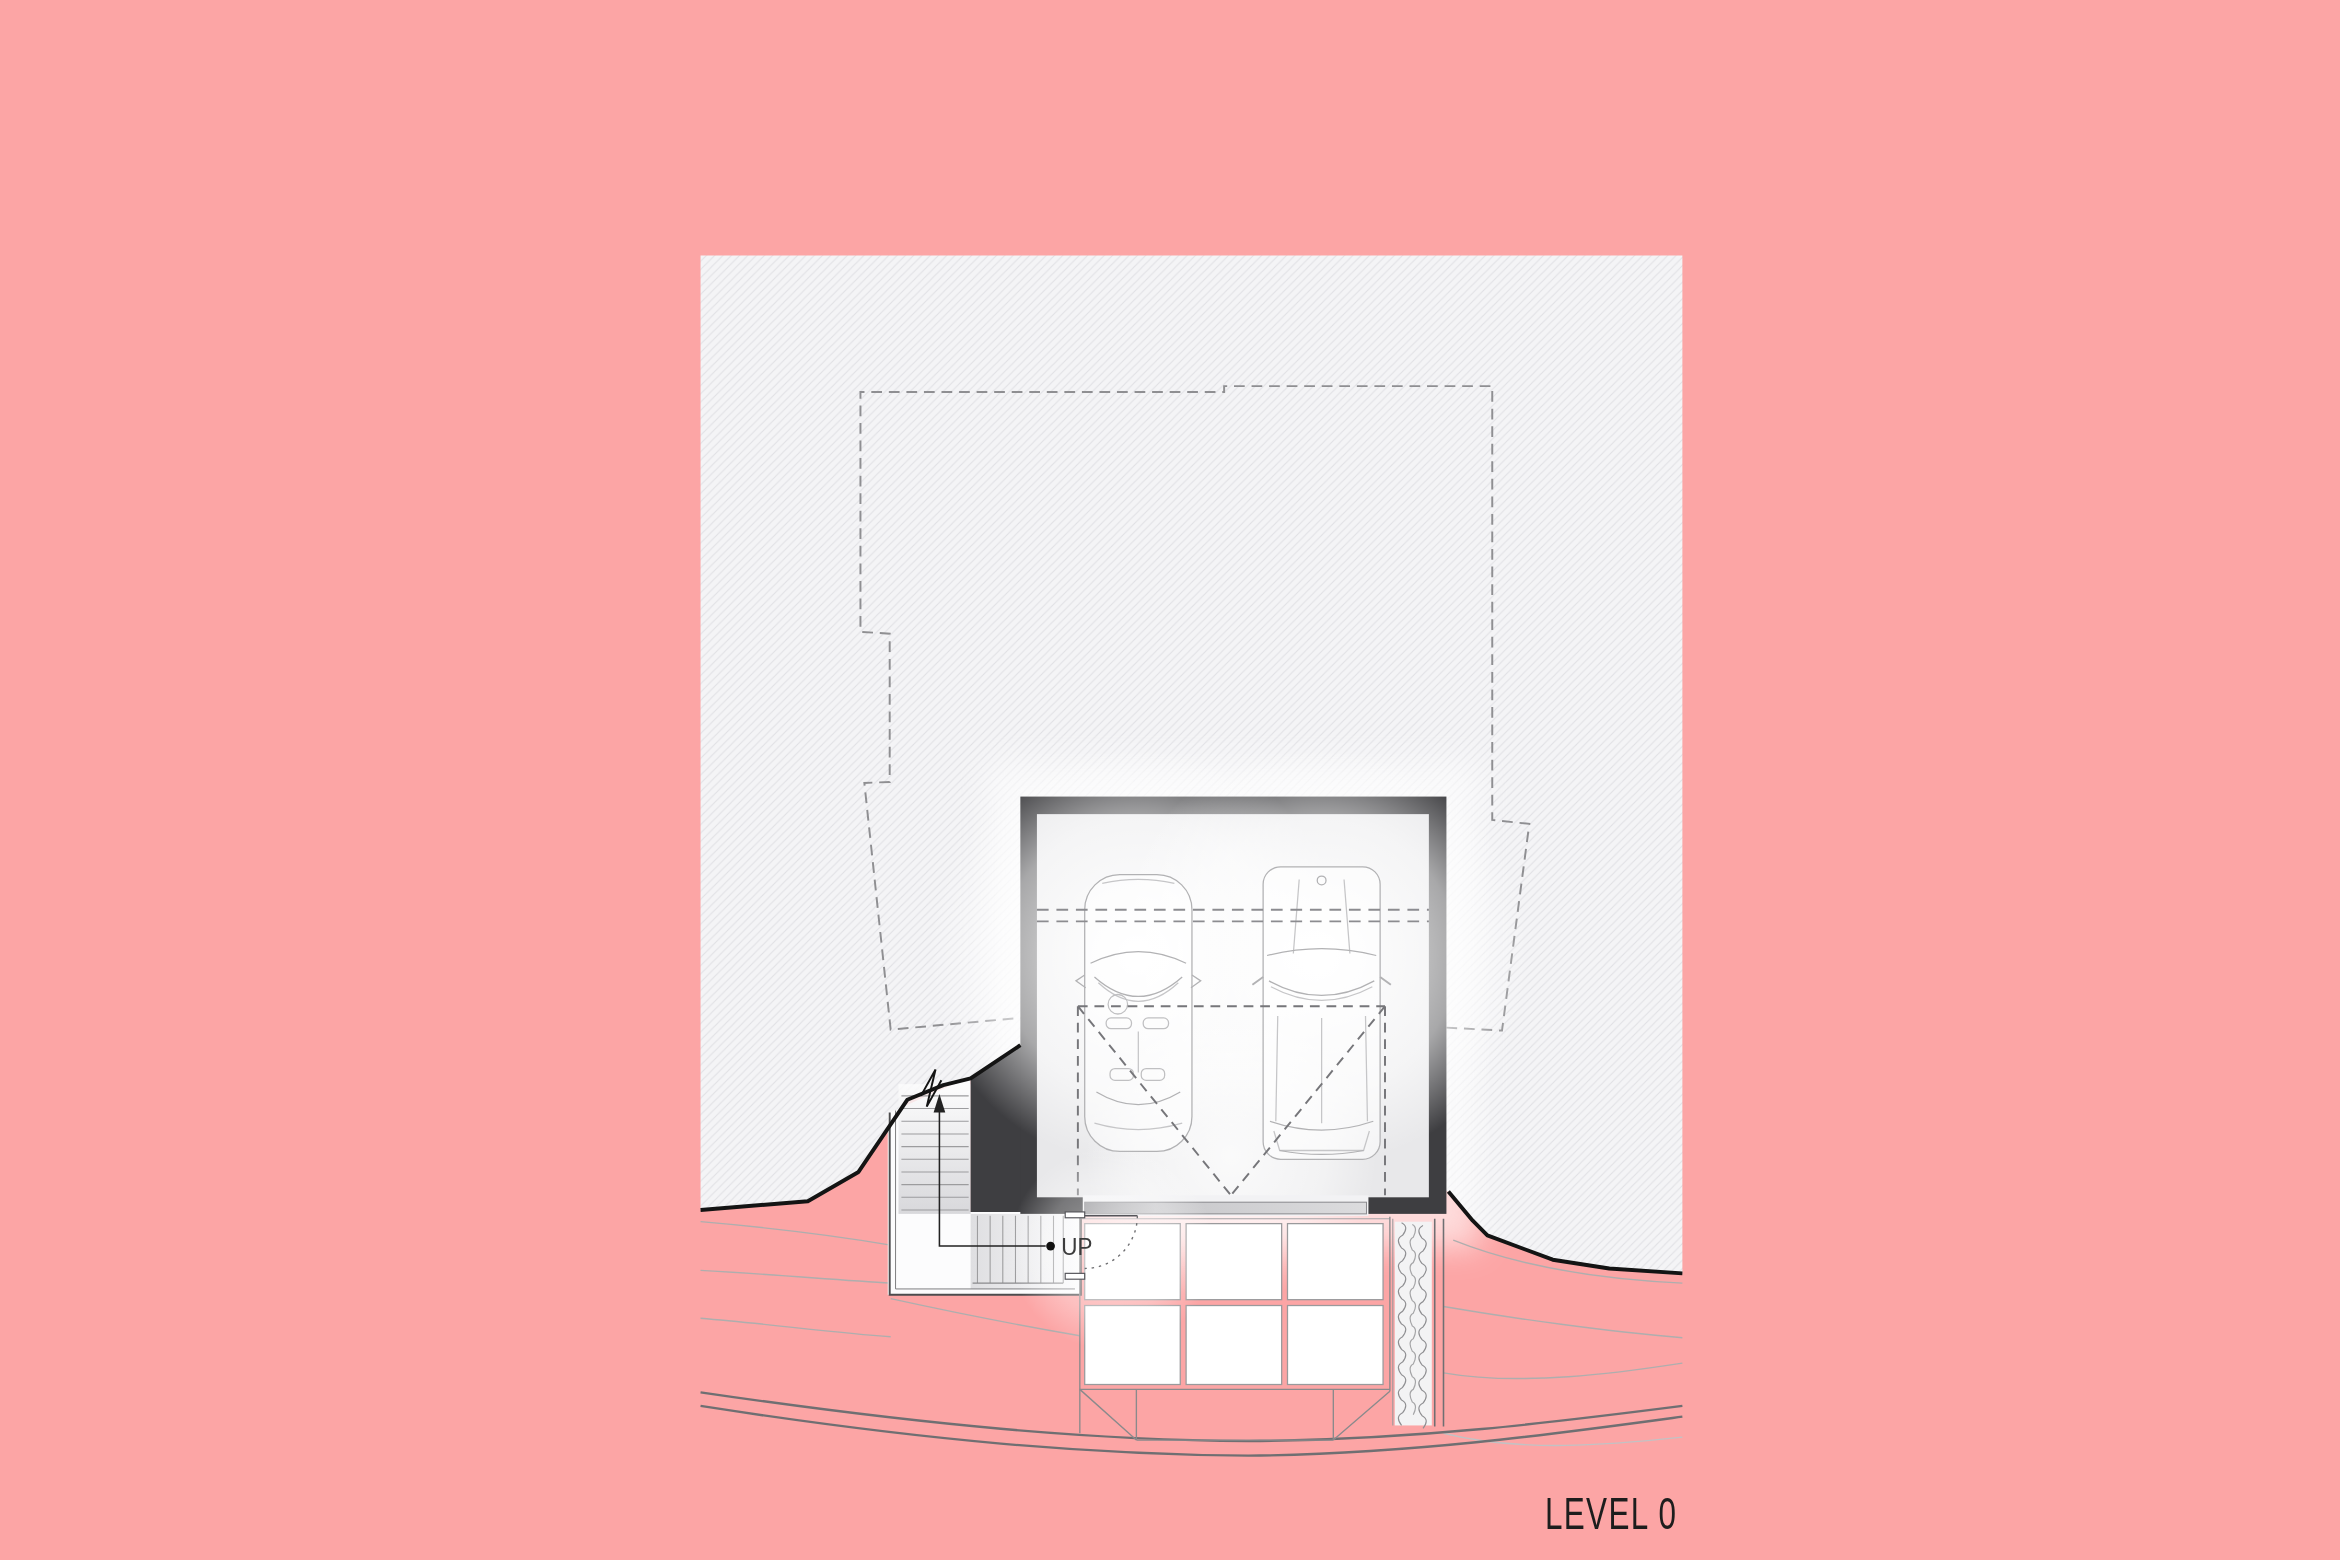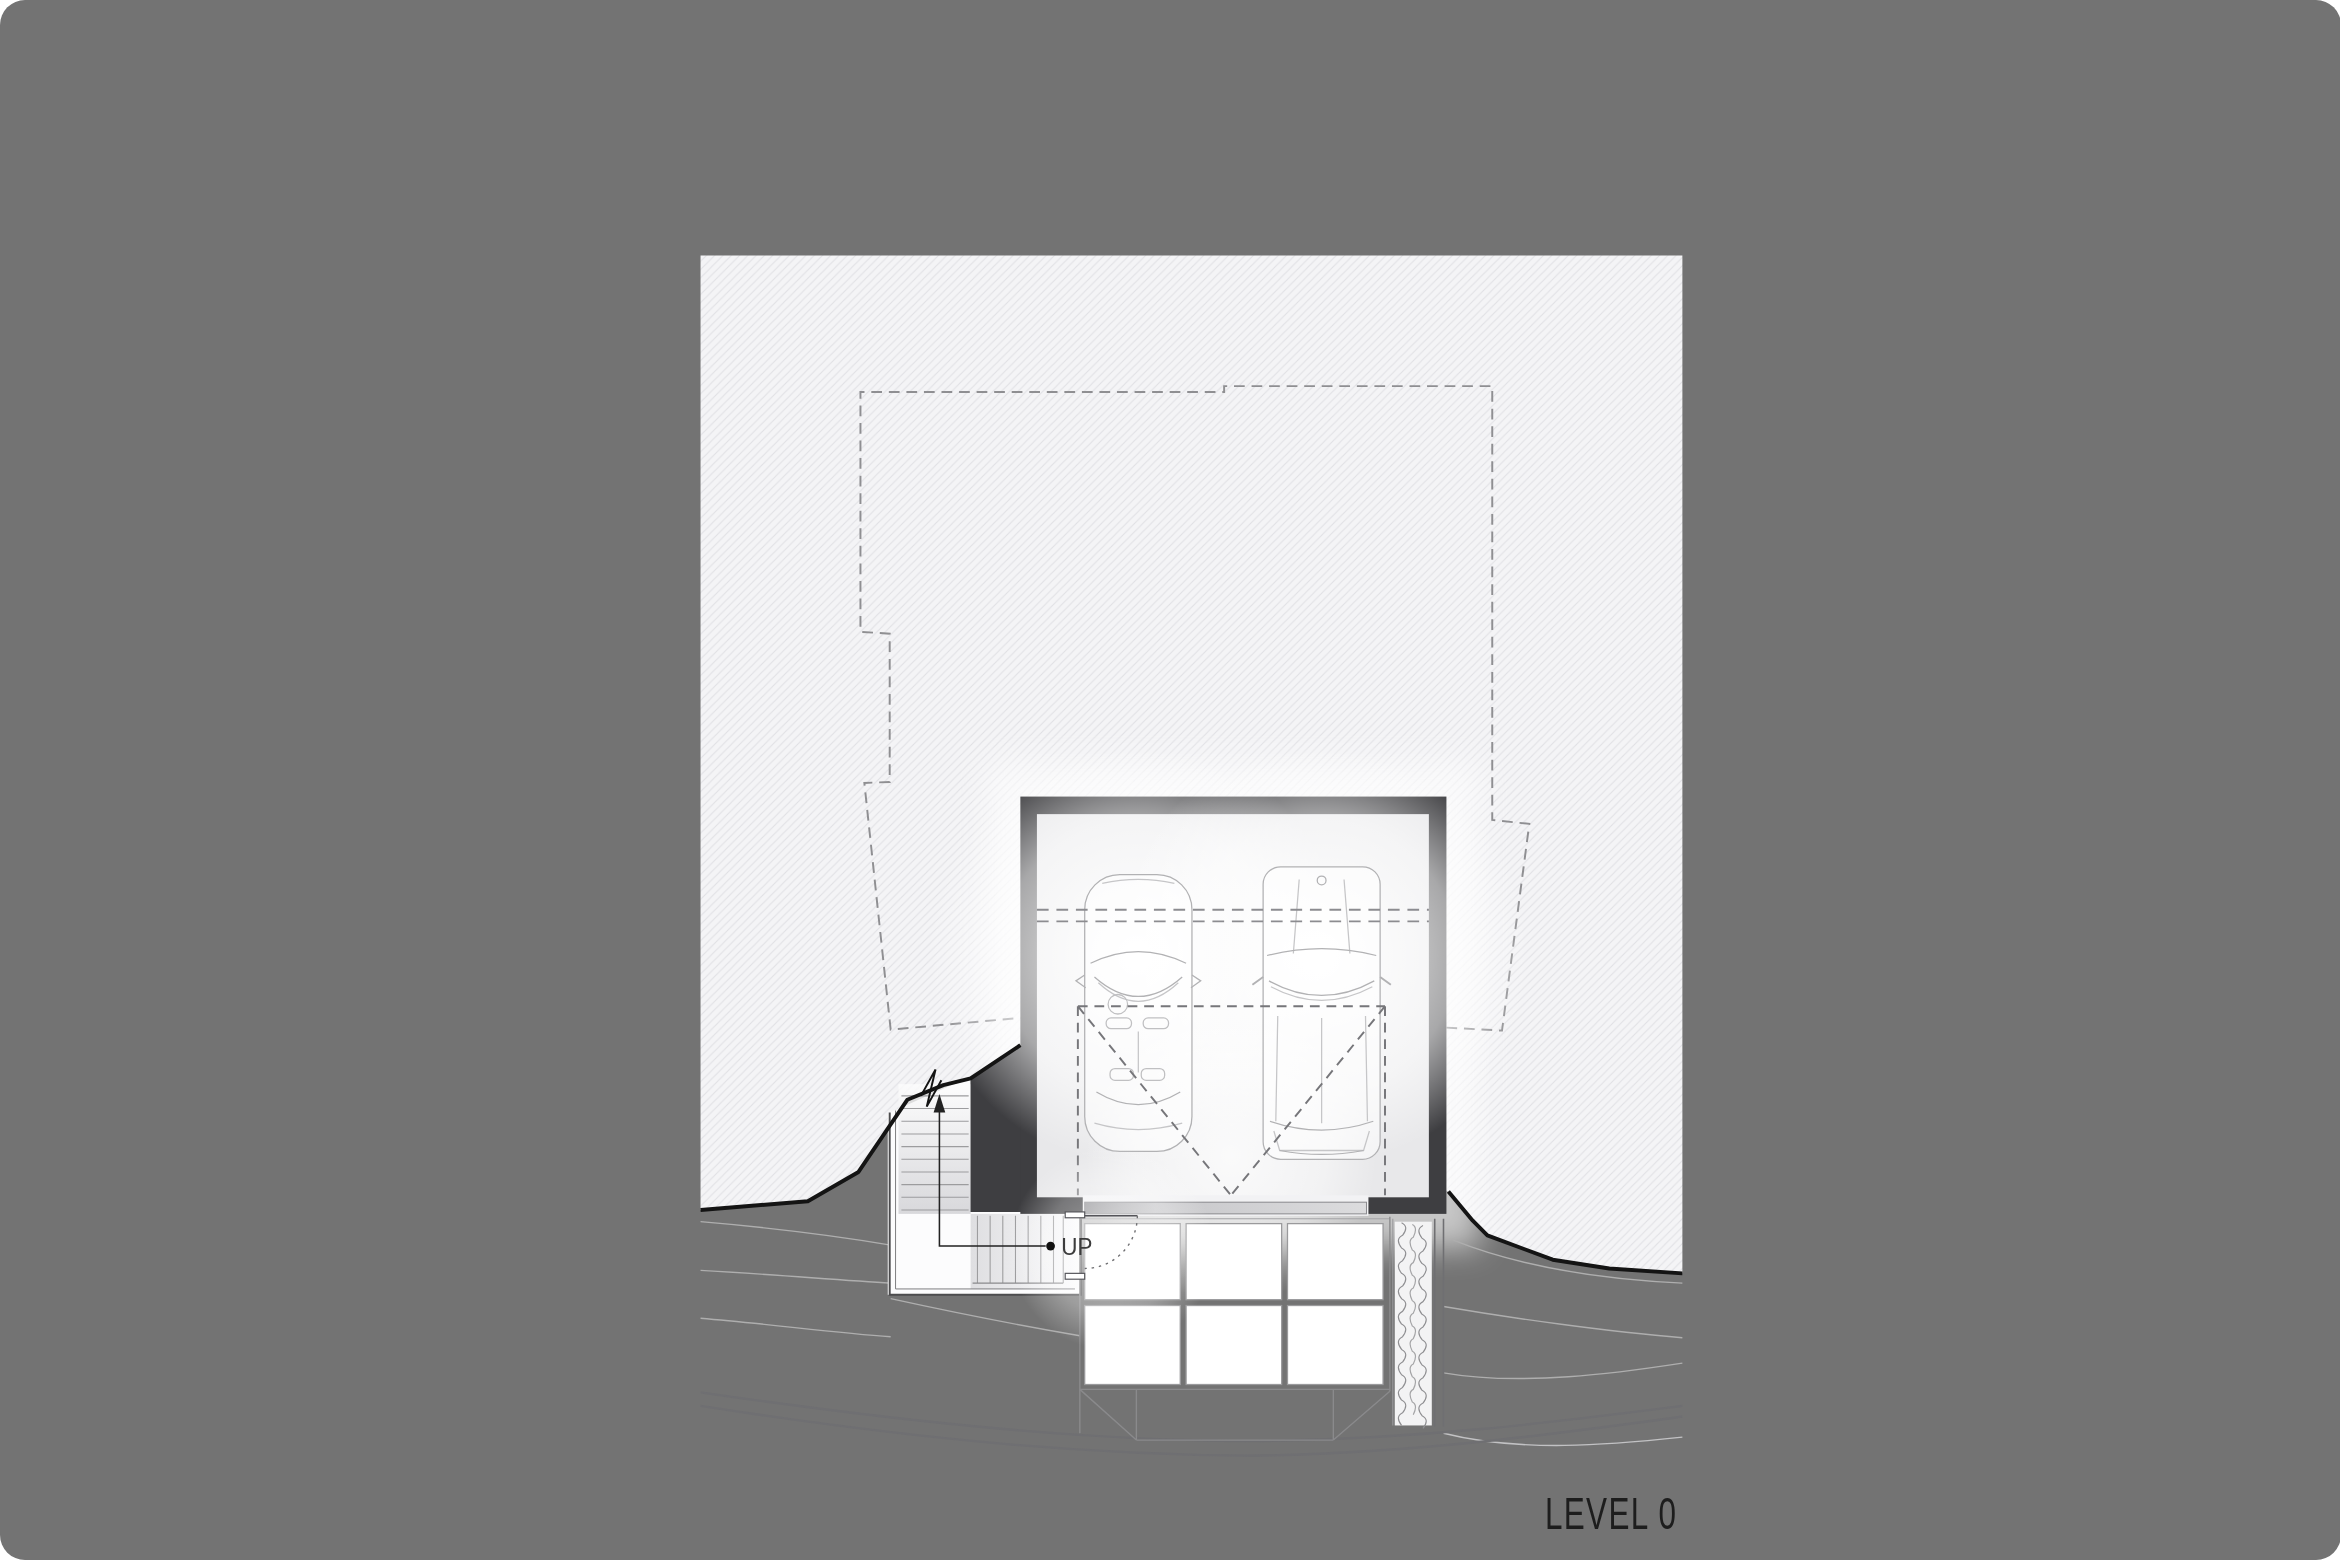--- a/index.html
+++ b/index.html
@@ -1,17 +1,17 @@
 <!DOCTYPE html>
 <html><head>
 <meta charset="utf-8">
 <style>
   html,body{margin:0;padding:0;background:#ffffff;}
-  .canvas{position:relative;width:2341px;height:1560px;background:#737373;overflow:hidden;
-          font-family:"Liberation Sans",sans-serif;border-radius:25px;}
+  .canvas{position:relative;width:2341px;height:1560px;background:#fca5a5;overflow:hidden;
+          font-family:"Liberation Sans",sans-serif;}
   svg{position:absolute;inset:0;}
   text{font-family:"Liberation Sans",sans-serif;}
   .title-text{font-size:46px;letter-spacing:2px;fill:#1d1d1d;}
   .up-text{font-size:24px;fill:#3c3c3c;}
 </style>
 </head>
 <body>
 
 <div class="canvas">
 <svg width="2341" height="1560" viewBox="0 0 2400 1600">

